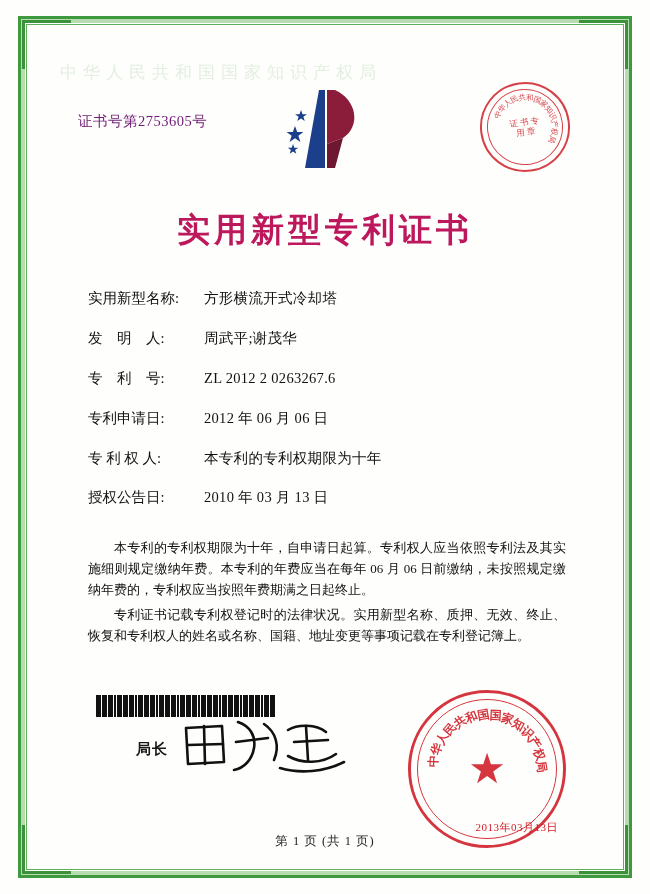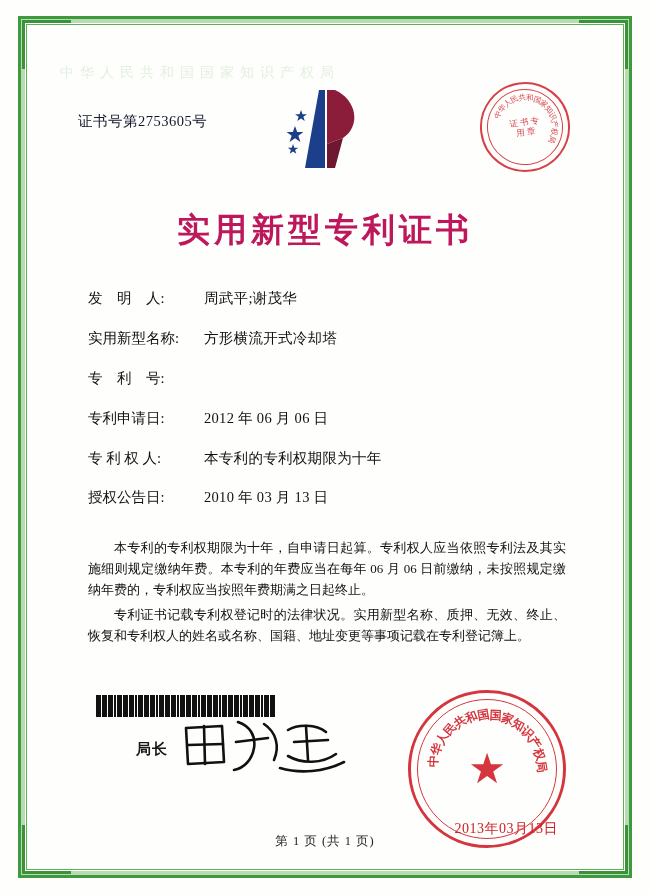--- a/index.html
+++ b/index.html
@@ -56,21 +56,21 @@
   .corner.br { right: 22px; bottom: 20px; border-left: none; border-top: none; }
 
   
   .watermark {
     position: absolute;
     left: 60px;
     top: 60px;
     width: 420px;
     height: 120px;
     color: #e3efe0;
-    font-size: 14px;
+    font-size: 17px;
     line-height: 26px;
     letter-spacing: 6px;
     pointer-events: none;
     user-select: none;
   }
 
   
   .content {
     position: absolute;
     left: 40px;
@@ -78,21 +78,21 @@
     right: 40px;
     bottom: 40px;
   }
 
   .cert-number {
     position: absolute;
     left: 38px;
     top: 72px;
     font-size: 14.5px;
     letter-spacing: .5px;
-    color: #0f172a;
+    color: #701a75;
   }
 
   
   .logo {
     position: absolute;
     left: 50%;
     transform: translateX(-50%);
     top: 42px;
     width: 120px;
     height: 96px;
@@ -279,21 +279,21 @@
   .bottom-seal .arc-text span {
     position: absolute;
     left: 50%;
     top: 50%;
     transform-origin: 0 0;
   }
   .seal-date {
     position: absolute;
     right: 52px;
     top: 780px;
-    font-size: 14px;
+    font-size: 11px;
     color: #d0202a;
     letter-spacing: .5px;
   }
 
   
   .footer {
     position: absolute;
     left: 0;
     right: 0;
     bottom: 44px;
@@ -358,29 +358,30 @@
         <div class="seal-center">
           证&nbsp;书&nbsp;专<br>用&nbsp;章
         </div>
       </div>
     </div>
 
     <div class="main-title">实用新型专利证书</div>
 
     <div class="fields">
       <div class="field-row">
+        <div class="field-label">实用新型名称:</div>
+        <div class="field-value">方形横流开式冷却塔</div>
+      </div>
+      <div class="field-row">
         <div class="field-label">发　明　人:</div>
         <div class="field-value">周武平;谢茂华</div>
       </div>
       <div class="field-row">
-        <div class="field-label">实用新型名称:</div>
-        <div class="field-value">方形横流开式冷却塔</div>
-      </div>
-      <div class="field-row">
         <div class="field-label">专　利　号:</div>
+        <div class="field-value">ZL 2012 2 0263267.6</div>
       </div>
       <div class="field-row">
         <div class="field-label">专利申请日:</div>
         <div class="field-value">2012 年 06 月 06 日</div>
       </div>
       <div class="field-row">
         <div class="field-label">专 利 权 人:</div>
         <div class="field-value">本专利的专利权期限为十年</div>
       </div>
       <div class="field-row">

